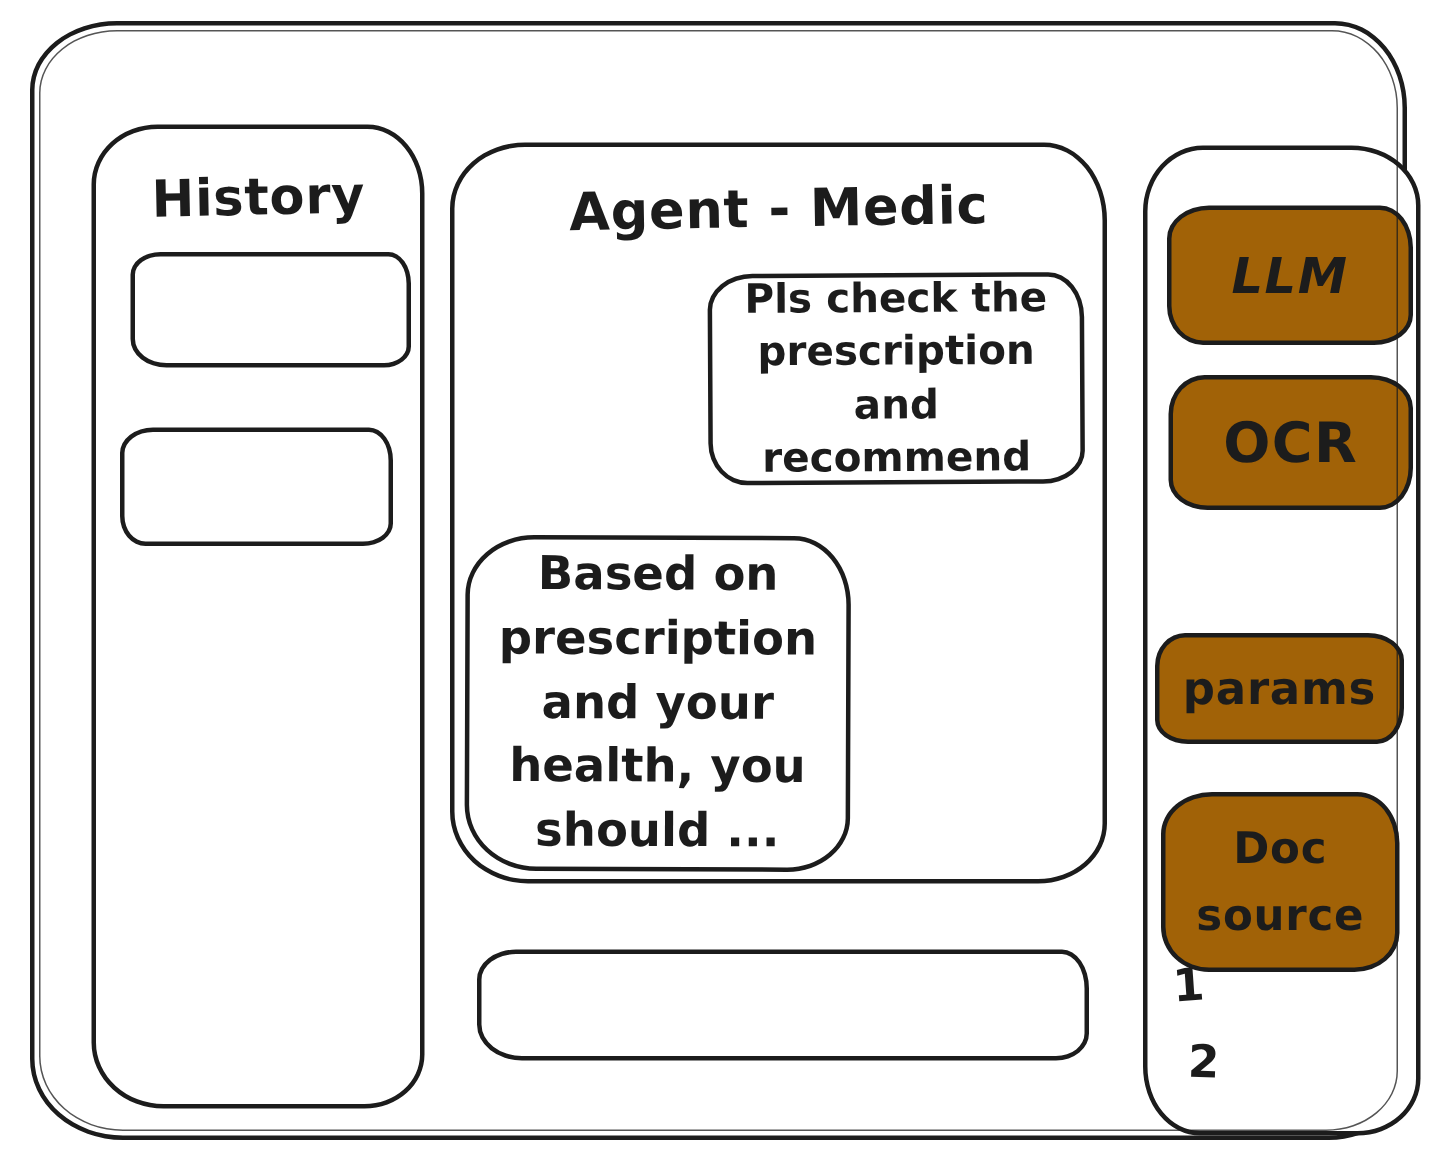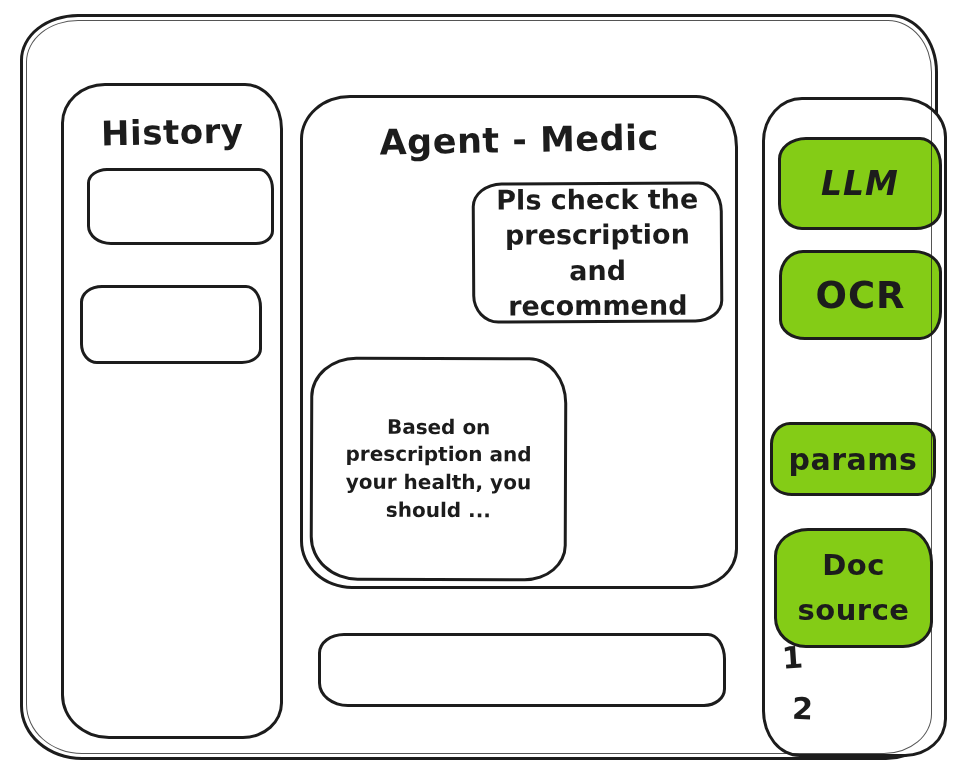--- a/index.html
+++ b/index.html
@@ -90,21 +90,21 @@
   .bubble-user {
     right: 12px; top: 84px; width: 251px; height: 141px;
     border-radius: 30px 24px 28px 26px / 24px 30px 22px 28px;
     font-size: 27px;
     line-height: 1.3;
     transform: rotate(-.3deg);
   }
   .bubble-agent {
     left: 7px; top: 259px; width: 257px; height: 224px;
     border-radius: 46px 38px 42px 48px / 40px 46px 36px 44px;
-    font-size: 20px;
+    font-size: 31px;
     line-height: 1.38;
     transform: rotate(.2deg);
   }
   .chat-input {
     position: absolute;
     left: 15px; top: 535px; width: 408px; height: 74px;
     border: 3px solid #1c1c1c;
     background: #fff;
     border-radius: 26px 18px 22px 30px / 20px 26px 18px 24px;
     font-size: 24px;
@@ -114,21 +114,21 @@
   }
 
   
   .tools-panel {
     left: 739px; top: 80px; width: 185px; height: 660px;
     border-radius: 40px 46px 42px 38px / 44px 40px 38px 46px;
   }
   .tool-button {
     position: absolute;
     border: 3px solid #1c1c1c;
-    background: #84cc16;
+    background: #a16207;
     display: flex;
     align-items: center;
     justify-content: center;
     text-align: center;
     font-weight: 700;
     letter-spacing: 1px;
     cursor: pointer;
   }
   .tool-llm {
     left: 13px; top: 37px; width: 164px; height: 93px;

